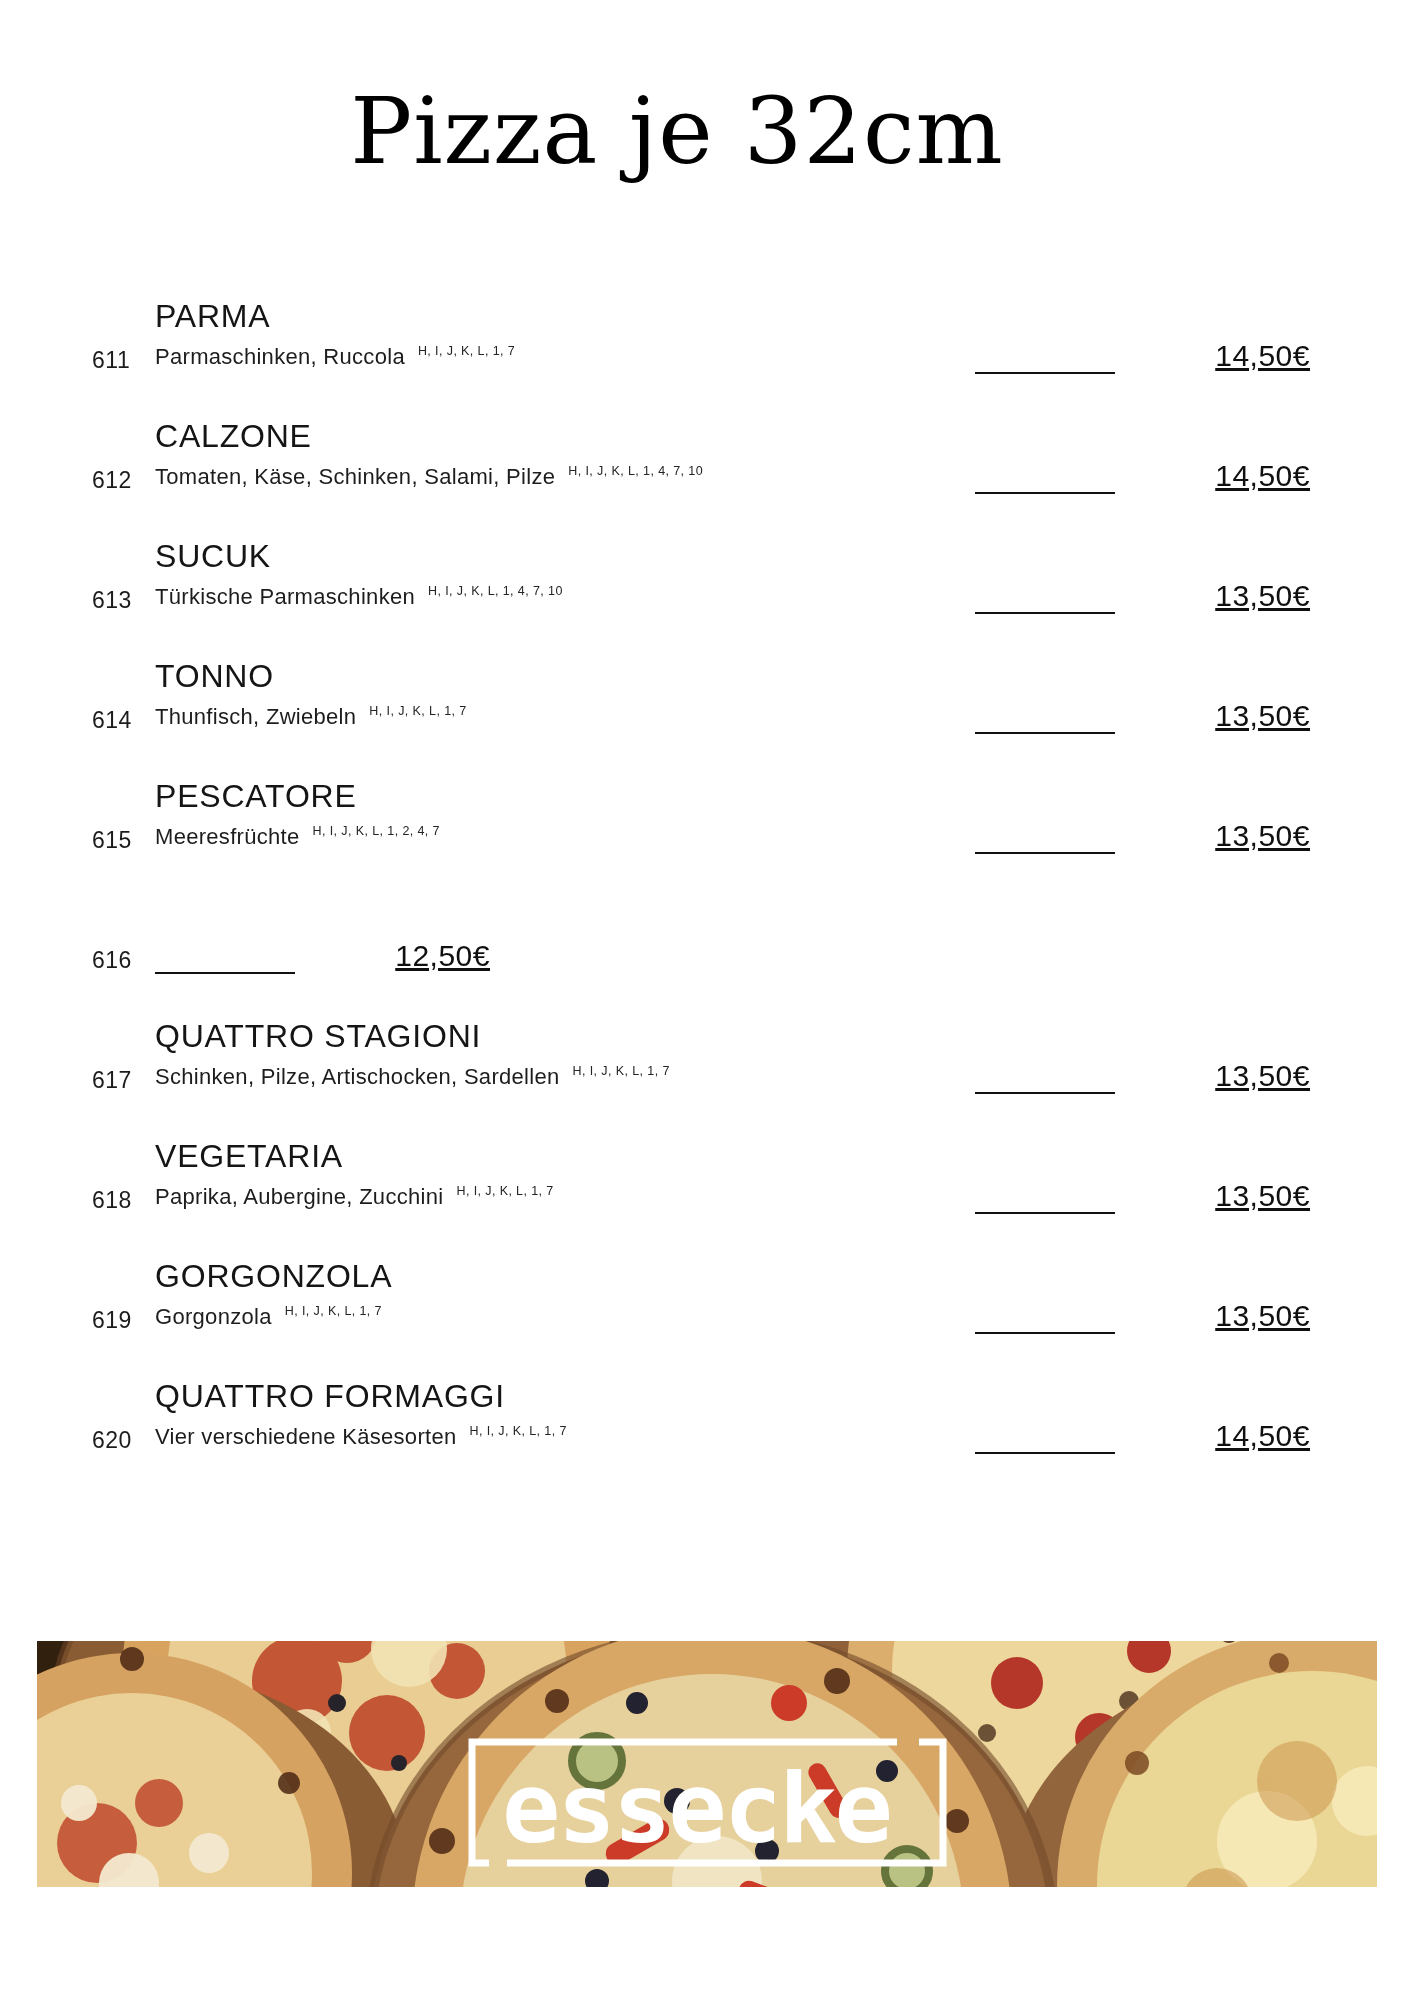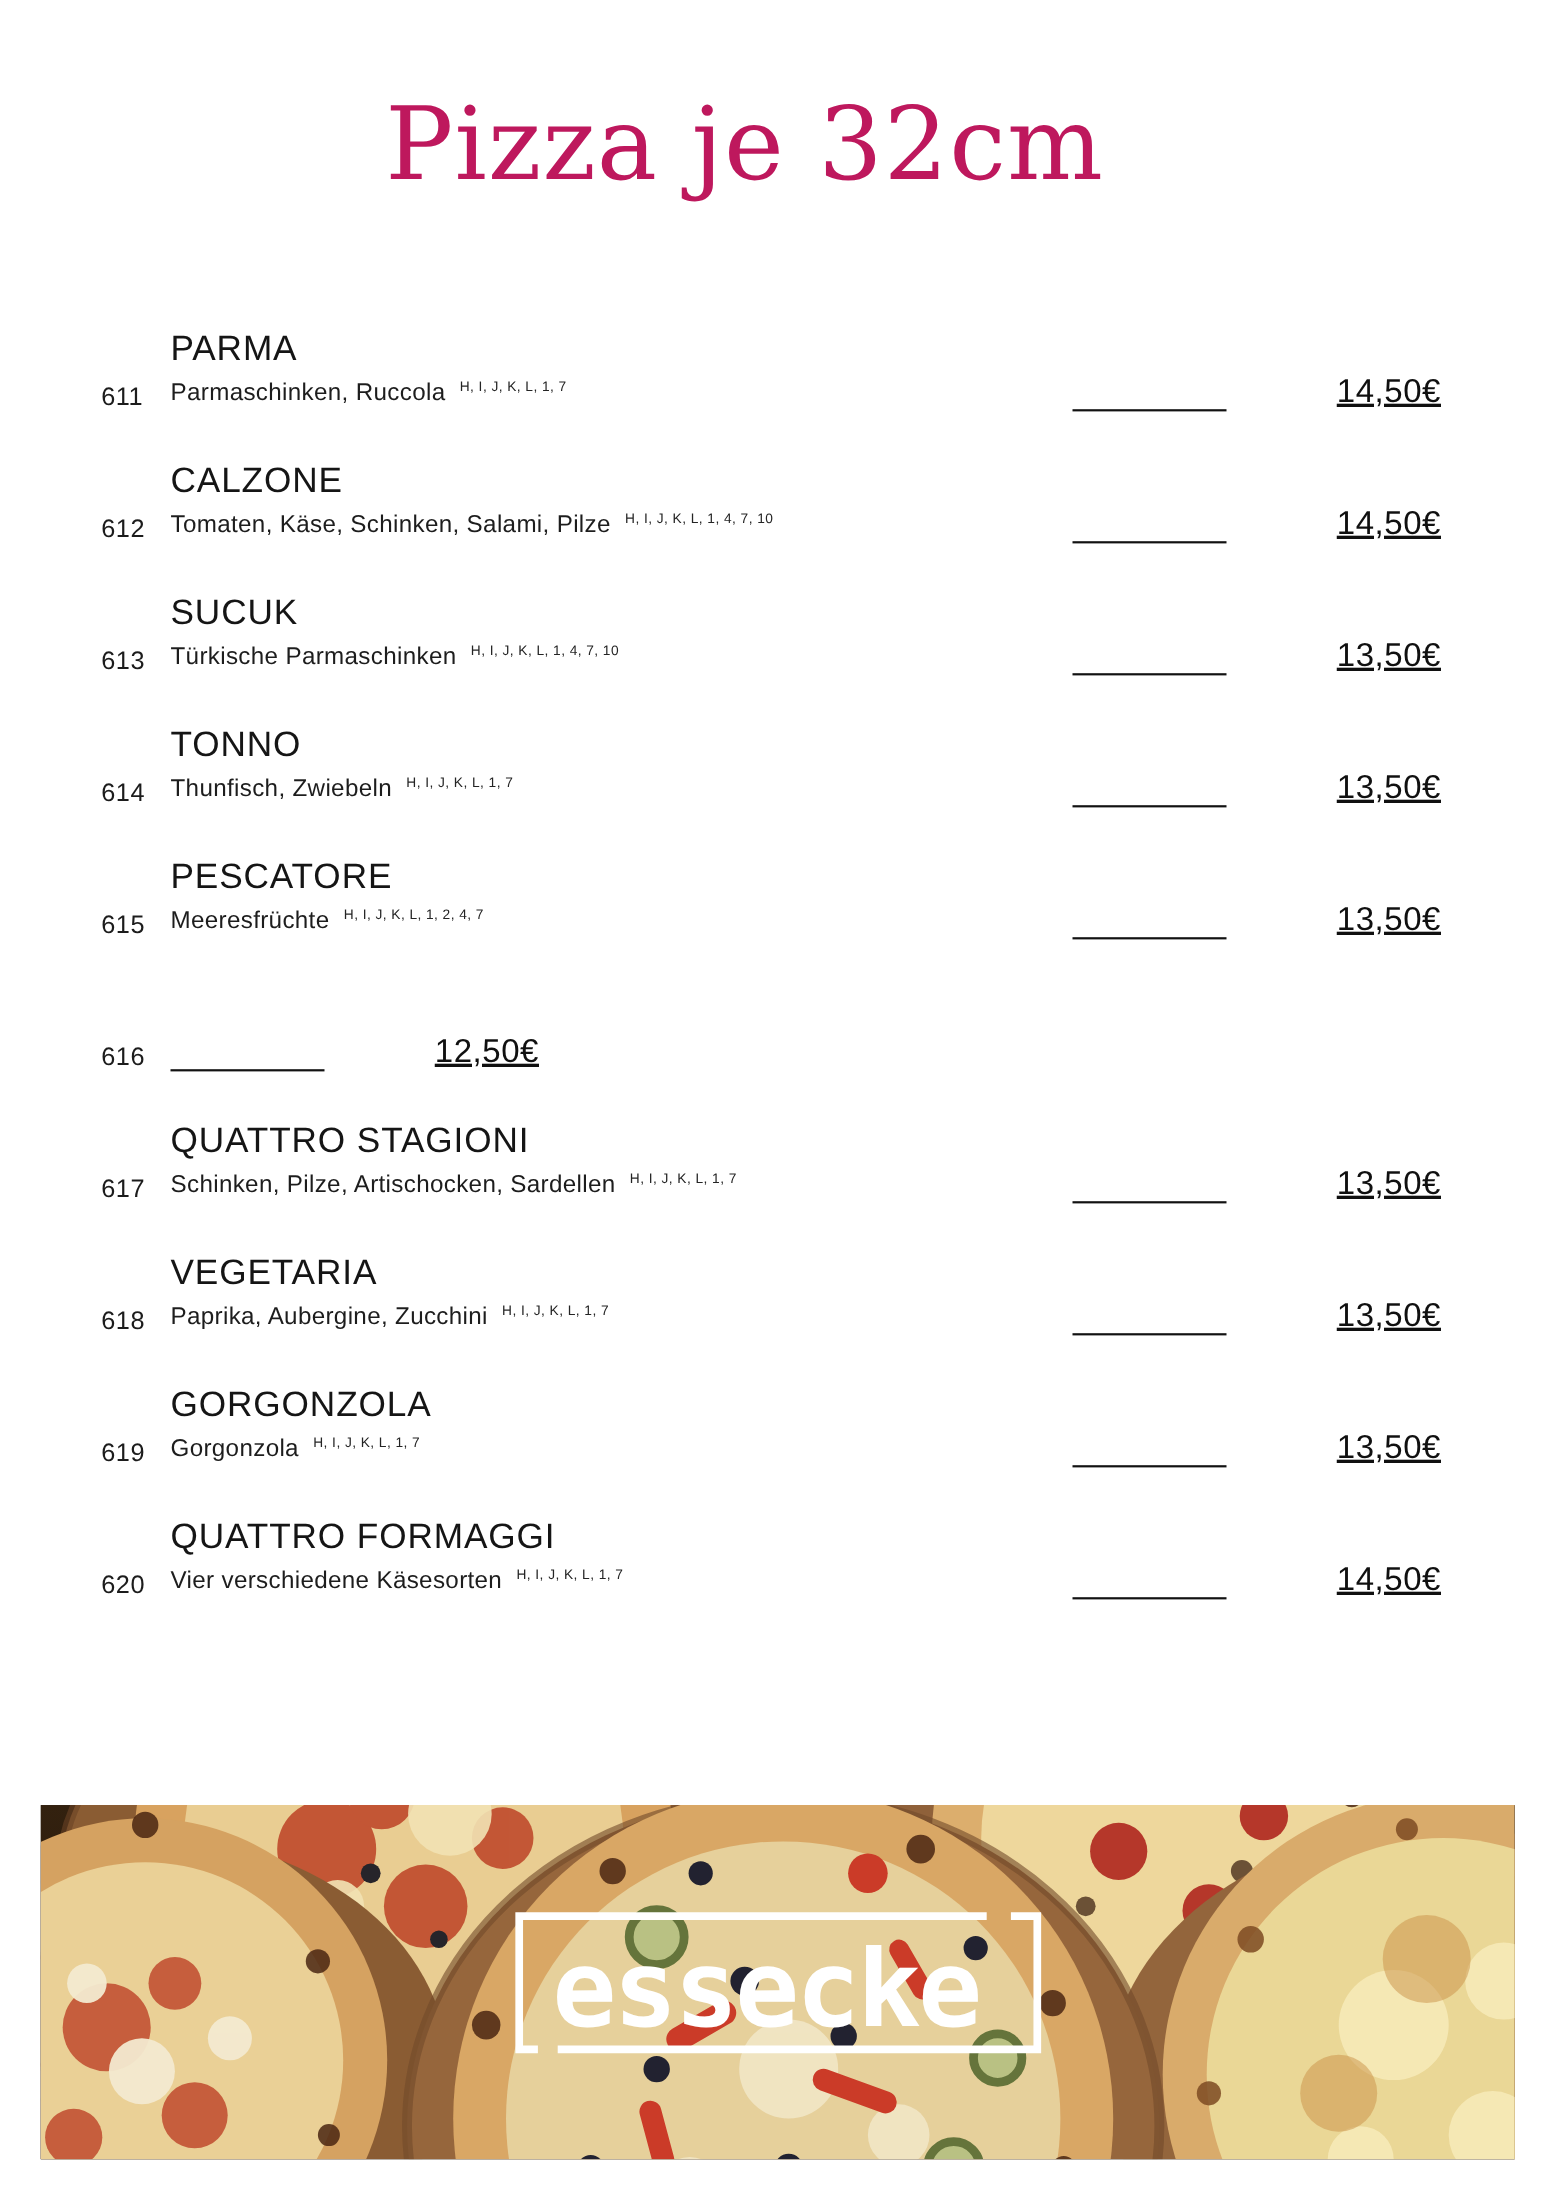--- a/index.html
+++ b/index.html
@@ -3,33 +3,33 @@
 <meta charset="utf-8">
 <style>
   html,body{margin:0;padding:0;}
   body{
     width:1414px;height:2000px;position:relative;background:#ffffff;
     font-family:"Liberation Sans",sans-serif;color:#1b1b1b;overflow:hidden;
   }
   .page-title{
     position:absolute;top:84px;left:0;right:60px;text-align:center;
     font-family:"DejaVu Serif",serif;font-size:92px;line-height:1.05;
-    color:#be185d;font-weight:500;letter-spacing:1px;
+    color:#000000;font-weight:500;letter-spacing:1px;
   }
   .menu{position:absolute;top:254px;left:92px;right:104px;}
   .row{display:flex;align-items:flex-end;height:120px;}
   .num{width:63px;flex:0 0 63px;font-size:23px;color:#1c1c1c;padding-top:4px;letter-spacing:0.5px;}
   .main{flex:1 1 auto;min-width:0;}
   .name{font-size:32px;color:#151515;letter-spacing:0.8px;line-height:33px;}
   .desc{margin-top:10px;font-size:22px;color:#1d1d1d;letter-spacing:0.3px;line-height:28px;white-space:nowrap;}
   .allerg{font-size:12.5px;position:relative;top:-9px;margin-left:13px;letter-spacing:0.4px;color:#242424;}
   .qline{flex:0 0 140px;width:140px;height:33px;border-bottom:2px solid #121212;margin-right:25px;}
   .price{flex:0 0 170px;width:170px;text-align:right;font-size:30px;letter-spacing:0.5px;color:#101010;line-height:36px;text-decoration:underline;}
   .photo{
-    position:absolute;left:37px;top:1641px;width:1340px;height:322px;overflow:hidden;
+    position:absolute;left:37px;top:1641px;width:1340px;height:246px;overflow:hidden;
     background:#241509;
   }
   .photo svg{display:block;}
 </style>
 </head>
 <body>
 
 <div class="page-title">Pizza je 32cm</div>
 
 <div class="menu" id="menu-list">

